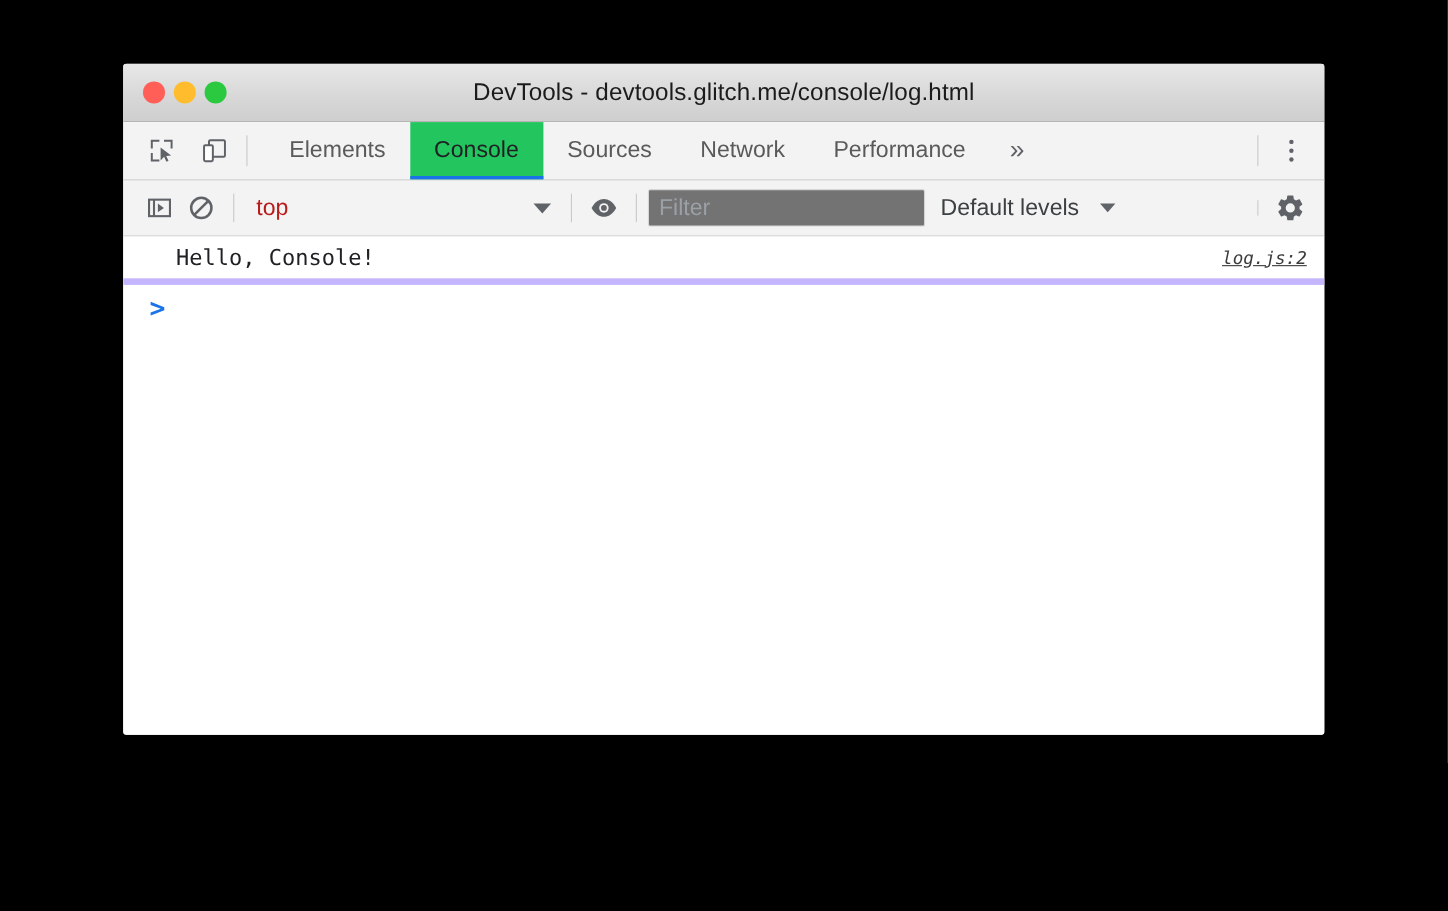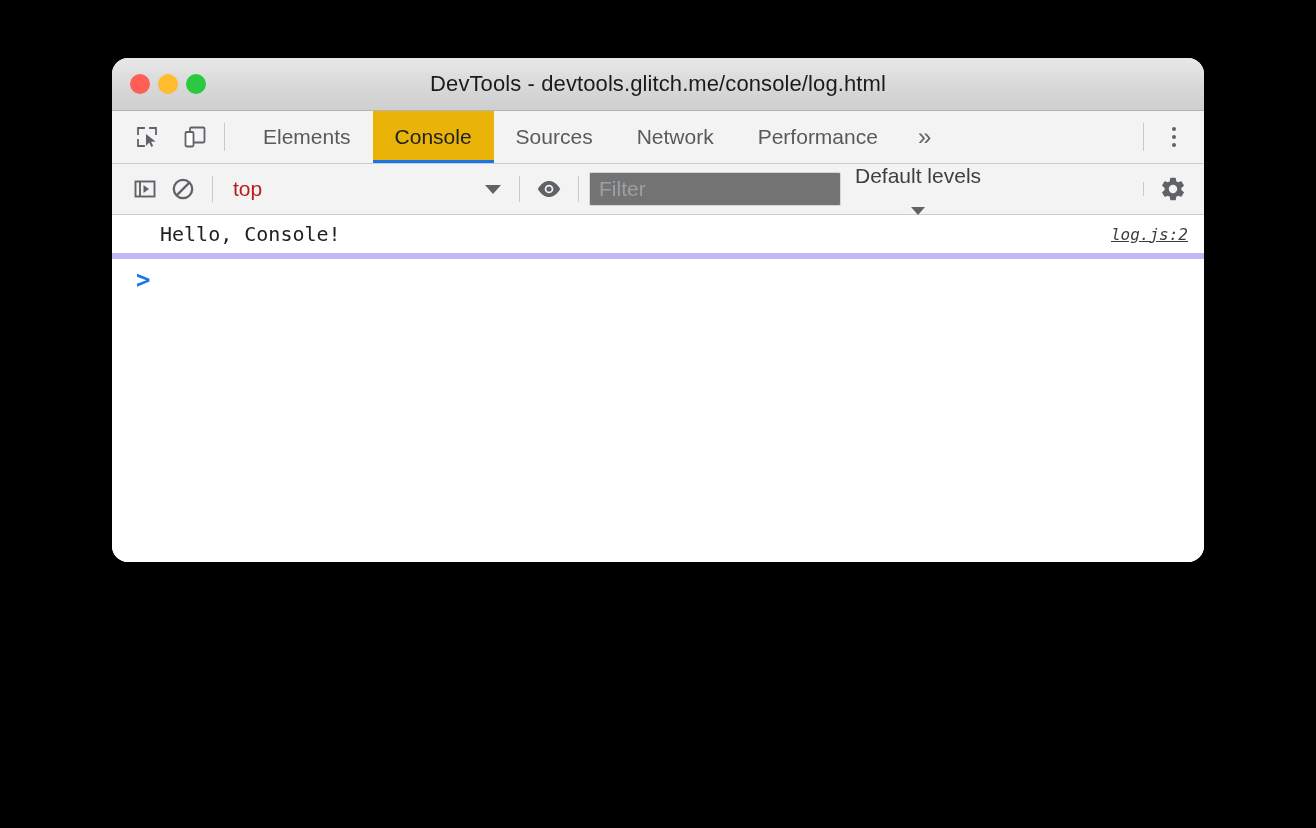--- a/index.html
+++ b/index.html
@@ -15,23 +15,23 @@
     font-family: "Liberation Sans", sans-serif;
     -webkit-font-smoothing: antialiased;
   }
 
   
   .window {
     position: absolute;
     left: 112px;
     top: 58px;
     width: 1092px;
-    height: 504px;
+    height: 610px;
     background: #ffffff;
-    border-radius: 16px;
+    border-radius: 3px;
     overflow: hidden;
     box-shadow: 0 0 0 0.5px rgba(0,0,0,0.35);
   }
 
   
   .titlebar {
     position: relative;
     height: 52px;
     background: linear-gradient(to bottom, #e8e8e8 0%, #d8d8d8 55%, #cfcfcf 100%);
     border-bottom: 1px solid #b4b4b4;
@@ -106,21 +106,21 @@
     align-items: center;
     padding: 12px 22px;
     font-size: 21px;
     color: #5a5a5a;
     cursor: pointer;
     position: relative;
     white-space: nowrap;
   }
   .tab.active {
     color: #202124;
-    background: #eab308;
+    background: #22c55e;
   }
   .tab.active::after {
     content: "";
     position: absolute;
     left: 0; right: 0; bottom: 0;
     height: 3px;
     background: #1a73e8;
   }
   .tab.more {
     padding: 0 18px;
@@ -188,21 +188,20 @@
   .filter-input::placeholder { color: #9aa0a6; }
   .levels {
     display: flex;
     align-items: center;
     gap: 19px;
     margin-left: 14px;
     font-size: 21px;
     color: #3c4043;
     cursor: pointer;
     white-space: nowrap;
-    flex-direction: column;
   }
   .caret-sm {
     width: 0; height: 0;
     border-left: 7px solid transparent;
     border-right: 7px solid transparent;
     border-top: 8px solid #5f6368;
   }
   .toolbar-right {
     margin-left: auto;
     display: flex;

